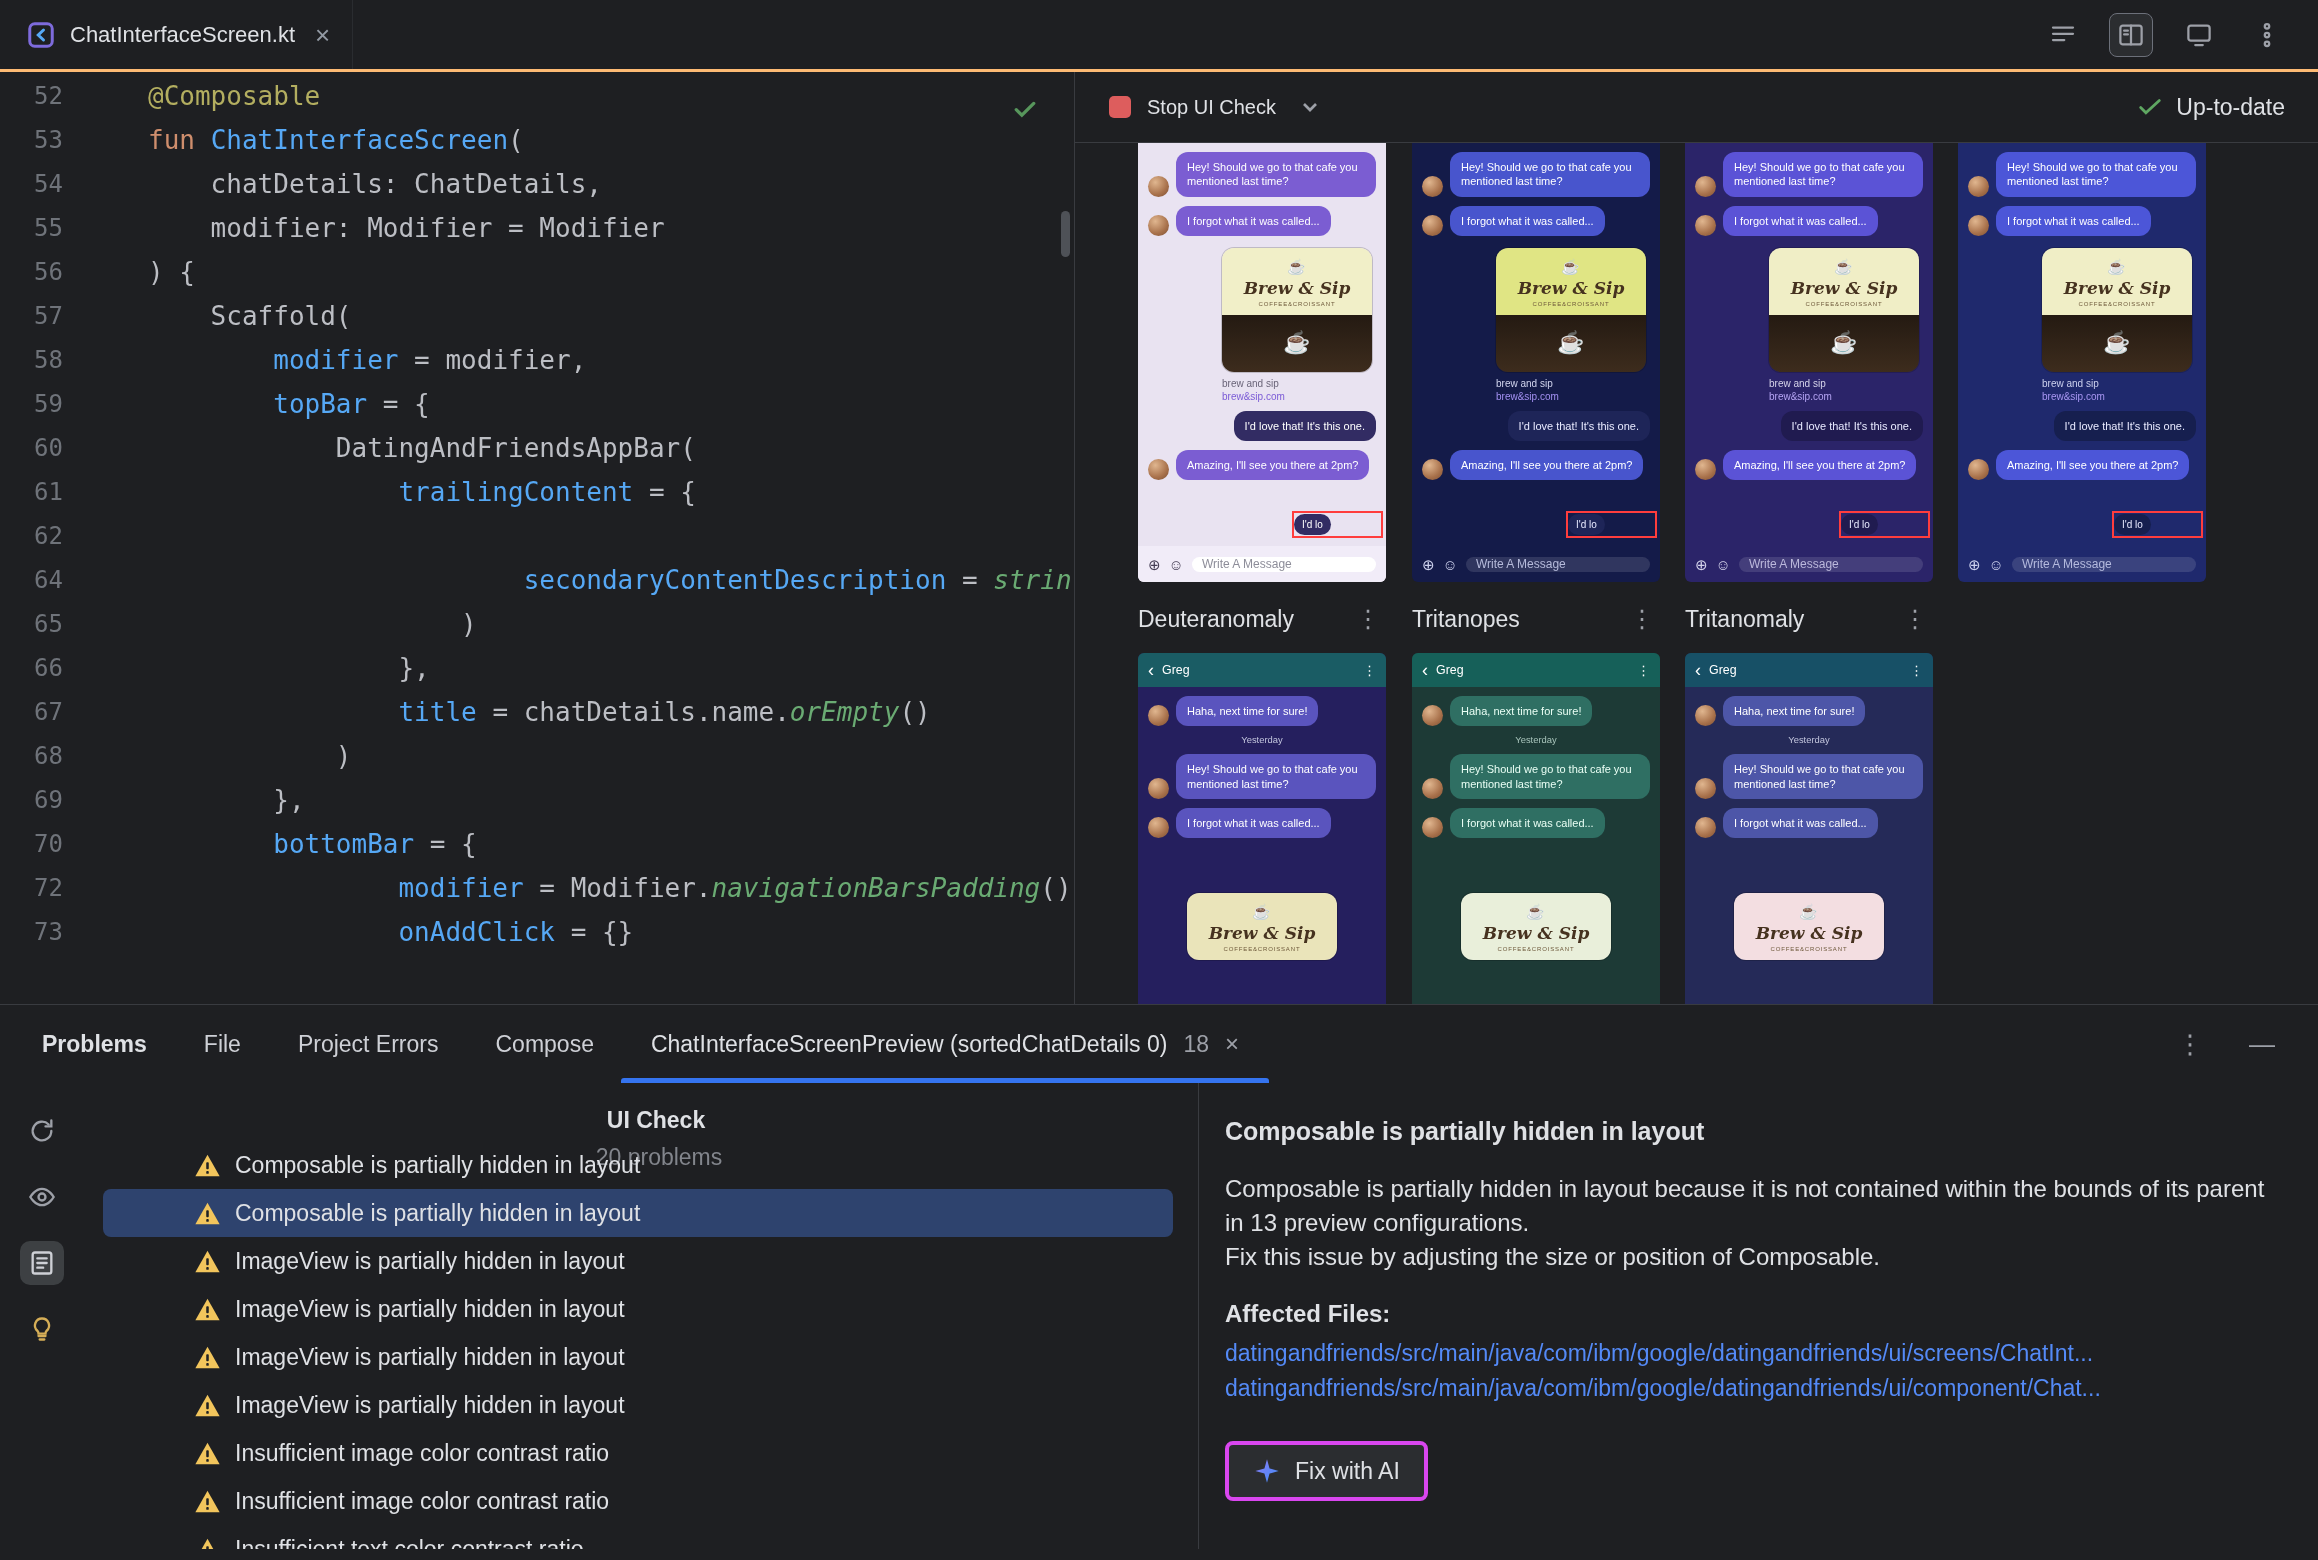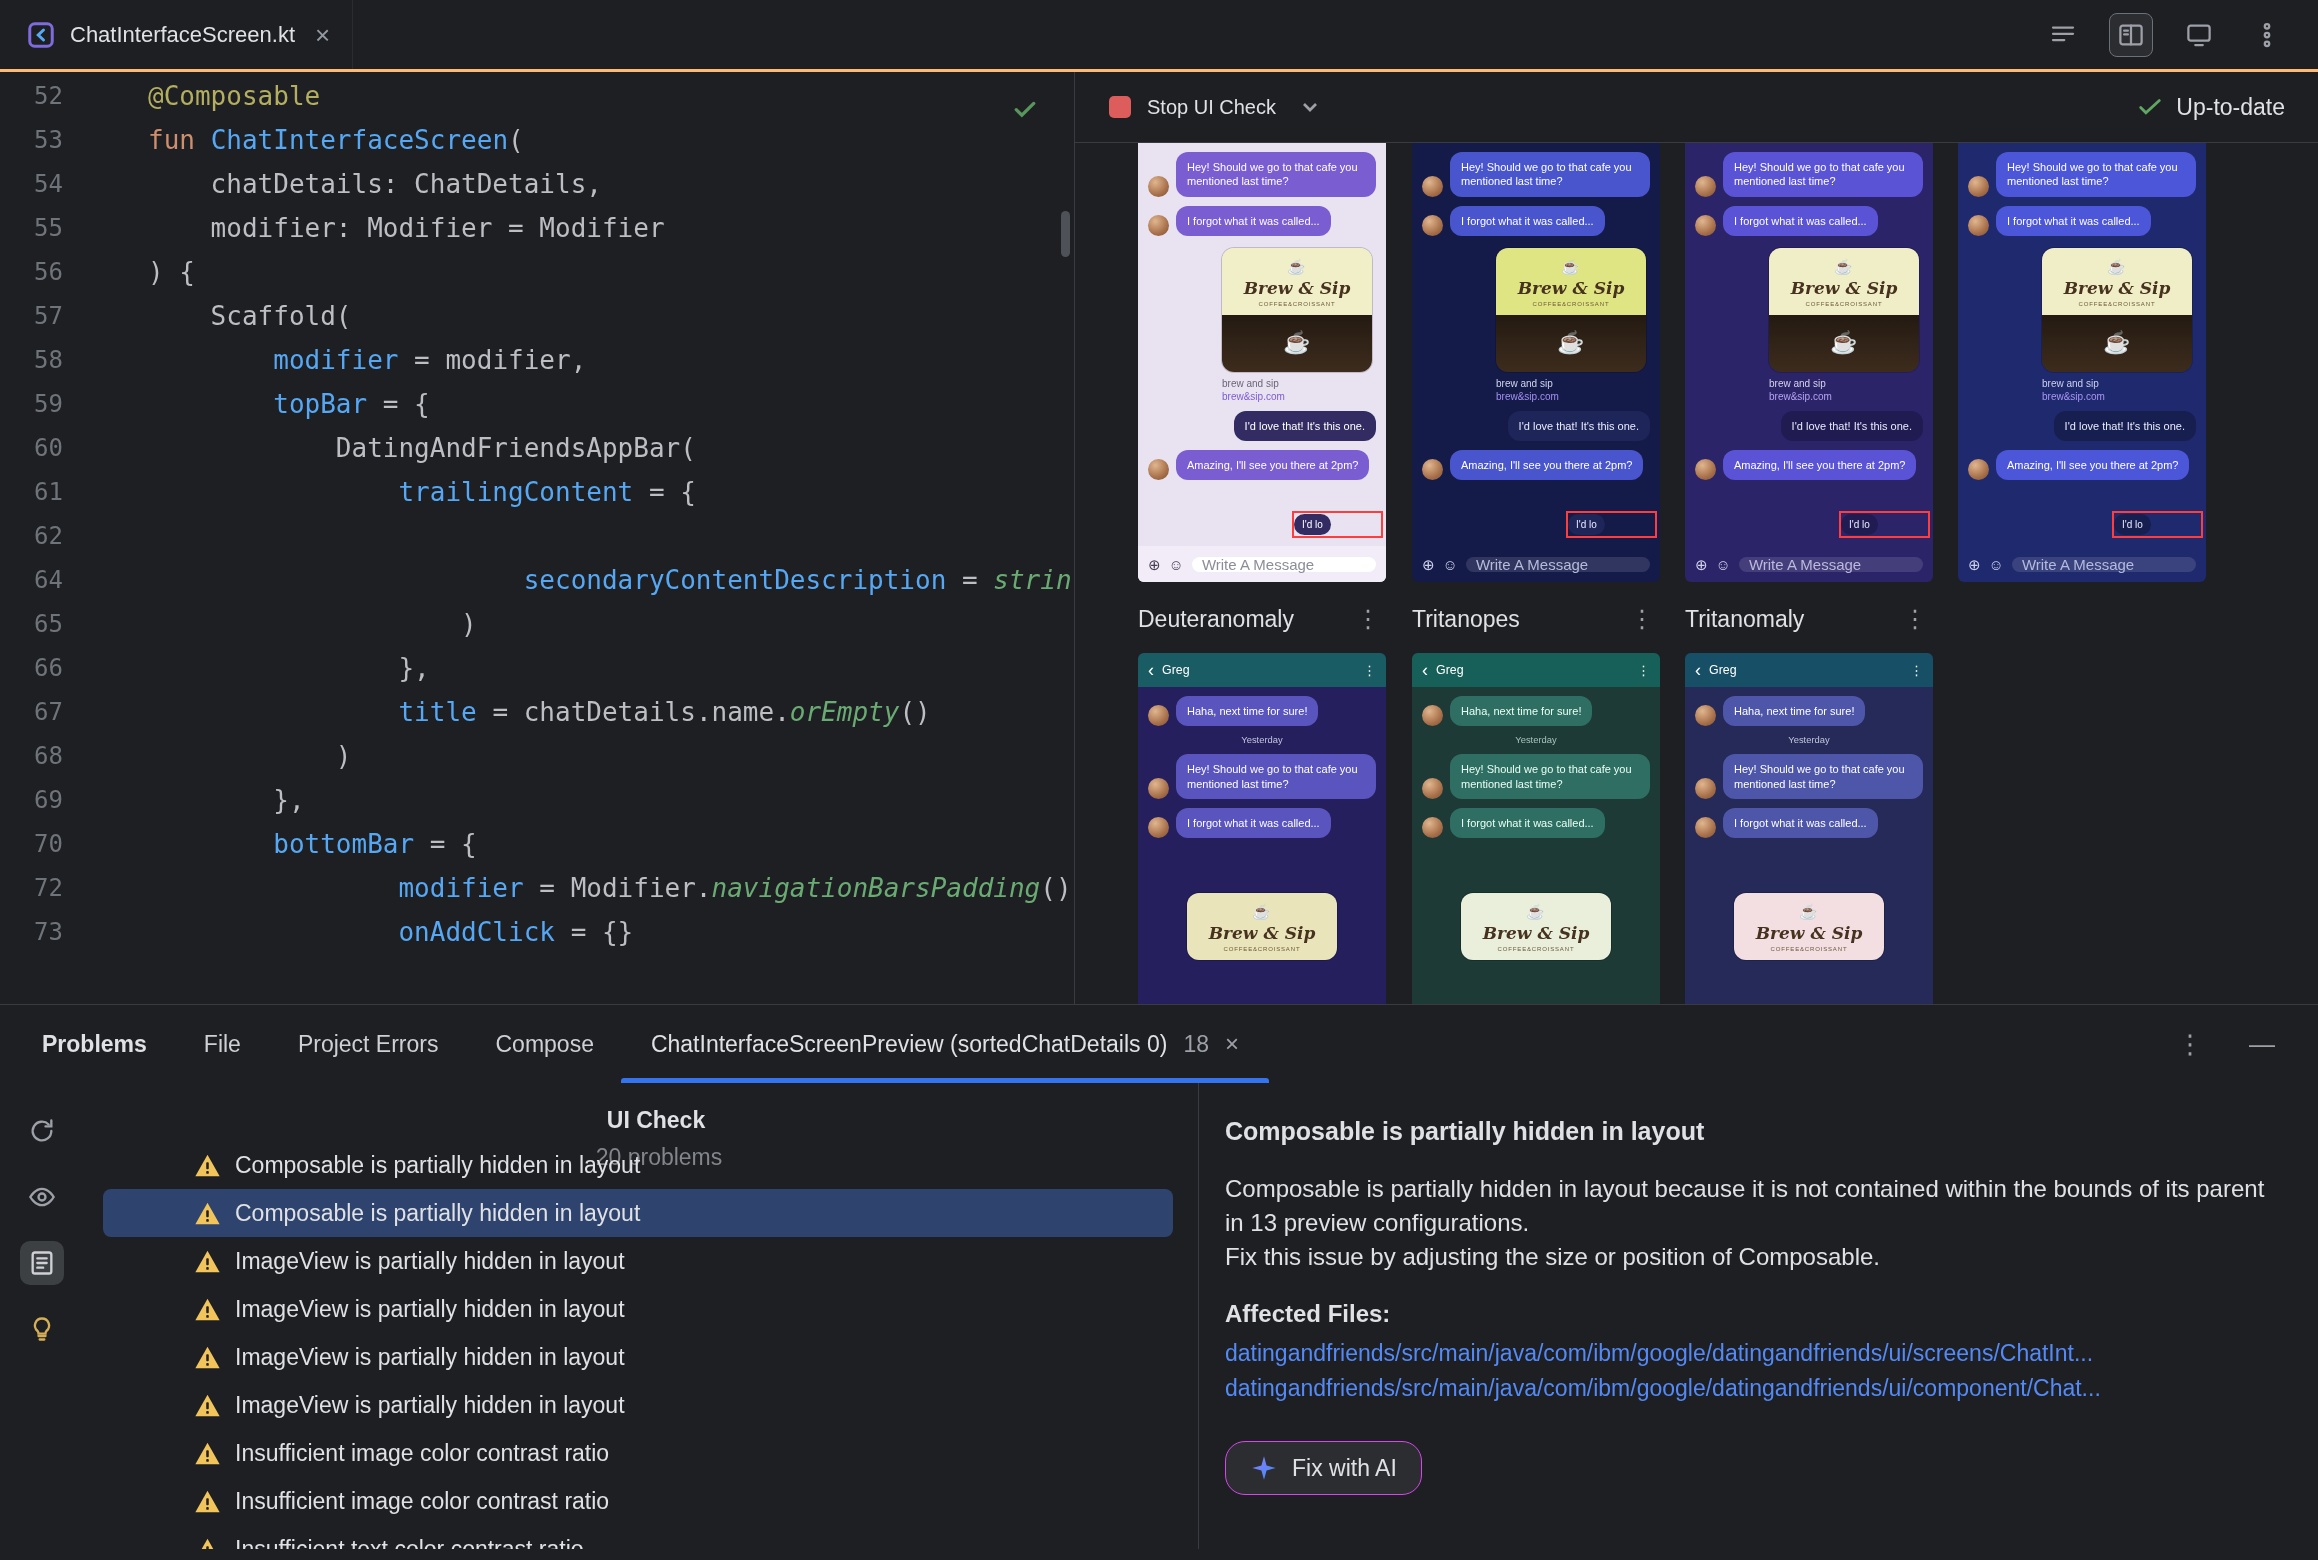--- a/index.html
+++ b/index.html
@@ -64,21 +64,21 @@
   .card-top { padding:10px 6px 8px; text-align:center; }
   .cup { font-size:15px; color:#4a3524; display:block; }
   .card-title { font-family:"DejaVu Serif",serif; font-style:italic; font-weight:bold; font-size:17px; color:#46321f; margin-top:2px; }
   .card-sub { font-size:6px; letter-spacing:.14em; color:#6d583a; margin-top:3px; }
   .card-photo { height:57px; background:linear-gradient(180deg,#241a12,#3d2c1d); display:flex; align-items:center; justify-content:center; font-size:22px; color:#d9b98c; }
   .card-cap { font-size:10px; margin-top:6px; }
   .card-link { font-size:10px; margin-top:2px; }
   .warnbox { position:absolute; right:3px; top:368px; width:91px; height:27px; border:2.5px solid #ff3d3d; overflow:hidden; display:flex; align-items:center; }
   .composer { position:absolute; left:0; right:0; bottom:0; height:36px; display:flex; align-items:center; gap:8px; padding:0 10px; }
   .cicon { font-size:15px; line-height:1; }
-  .cfield { flex:1; height:15px; border-radius:12px; font-size:15px; display:flex; align-items:center; padding:0 10px; }
+  .cfield { flex:1; height:15px; border-radius:12px; font-size:12px; display:flex; align-items:center; padding:0 10px; }
   .chat-header { height:34px; display:flex; align-items:center; gap:8px; padding:0 10px; color:#fff; }
   .back { font-size:18px; line-height:1; }
   .hname { font-size:12.4px; }
   .hkebab { margin-left:auto; font-size:13px; }
   .day { text-align:center; font-size:9.4px; margin:8px 0 0; color:#c3c6de; }
 
   .p1 { background:#e9e3f1; }
   .p1 .bub-l { background:#7b5dd2; color:#fff; }
   .p1 .bub-r { background:#322c63; color:#fff; }
   .p1 .card-top { background:#f1efc8; }
@@ -150,21 +150,21 @@
   .prob-item { height:48px; display:flex; align-items:center; gap:14px; margin:0 25px 0 19px; padding-left:91px; border-radius:8px; cursor:pointer; }
   .prob-item.selected { background:#2e436e; }
   .warn-icon { width:27px; height:27px; flex:none; }
   .prob-text { font-size:23px; color:#dfe1e5; white-space:nowrap; }
 
   .detail { width:1121px; flex:none; border-left:1px solid #393b40; padding:34px 40px 0 26px; overflow:hidden; }
   .d-title { font-size:25px; font-weight:bold; color:#dfe1e5; margin:0 0 26px; }
   .d-body { font-size:24px; line-height:1.42; color:#dfe1e5; margin:0; }
   .d-aff { font-size:24px; font-weight:bold; color:#dfe1e5; margin:26px 0 8px; }
   .d-link { font-size:23px; color:#548af7; line-height:1.5; white-space:nowrap; overflow:hidden; cursor:pointer; }
-  .fix-btn { margin-top:36px; display:inline-flex; align-items:center; gap:14px; background:#2b2d30; border:1px solid #d946ef; border-radius:20px; padding:12px 24px; color:#dfe1e5; font-size:23px; font-family:inherit; cursor:pointer; }
+  .fix-btn { margin-top:36px; display:inline-flex; align-items:center; gap:14px; background:#2b2d30; border:4px solid #d946ef; border-radius:8px; padding:12px 24px; color:#dfe1e5; font-size:23px; font-family:inherit; cursor:pointer; }
   .fix-btn svg { width:28px; height:28px; }
 </style>
 </head>
 <body>
 
 <div class="app">
 
   <header class="titlebar">
     <div class="file-tab">
       <svg class="file-icon" viewBox="0 0 24 24">

